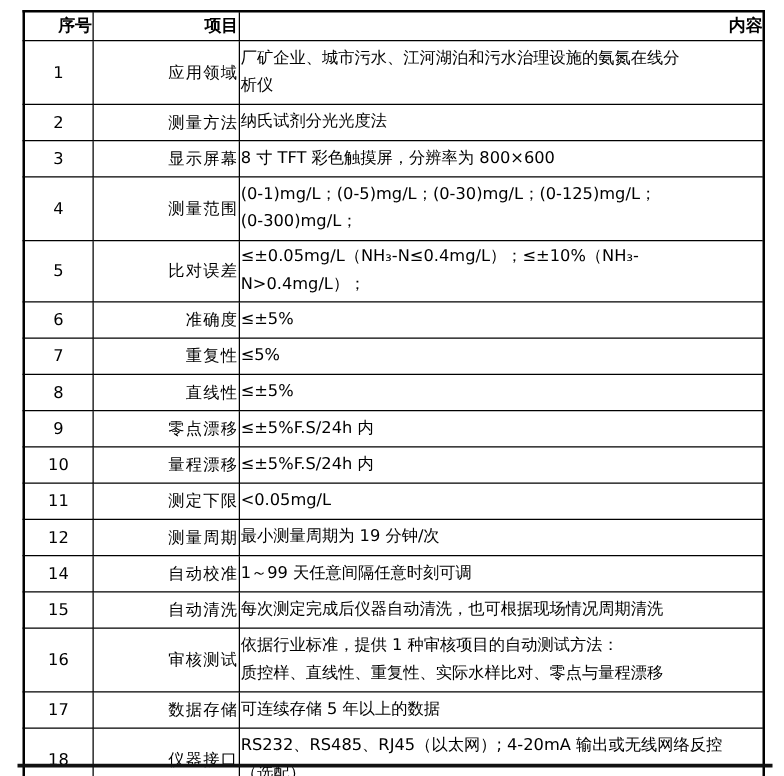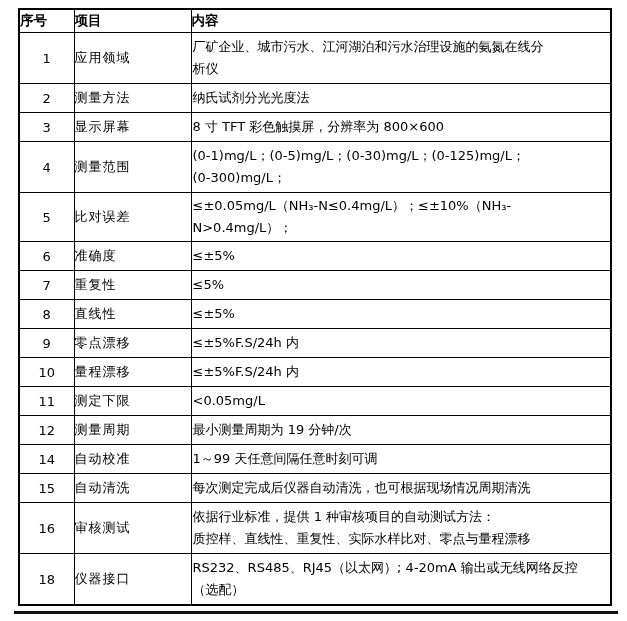--- a/index.html
+++ b/index.html
@@ -26,30 +26,30 @@
     border: 1px solid #000000;
     vertical-align: middle;
     overflow: hidden;
   }
   .spec-table col.c-no   { width: 55px; }
   .spec-table col.c-item { width: 117px; }
   .spec-table col.c-content { width: 420px; }
   .spec-table thead th {
     height: 22px;
     font-weight: bold;
-    text-align: left;
+    text-align: right;
     font-size: 13.5px;
     padding: 0;
   }
   .spec-table td.no {
     text-align: center;
     padding: 0;
   }
   .spec-table td.item {
-    text-align: left;
+    text-align: right;
     padding: 0;
     letter-spacing: 1px;
   }
   .spec-table td.content {
     text-align: left;
     padding: 2px 6px 2px 1px;
     white-space: pre-line;
     line-height: 22px;
   }
   .spec-table tbody tr.single td { height: 24px; }
@@ -152,20 +152,25 @@
           <td class="no">15</td>
           <td class="item">自动清洗</td>
           <td class="content">每次测定完成后仪器自动清洗，也可根据现场情况周期清洗</td>
         </tr>
         <tr class="tall">
           <td class="no">16</td>
           <td class="item">审核测试</td>
           <td class="content">依据行业标准，提供 1 种审核项目的自动测试方法：
 质控样、直线性、重复性、实际水样比对、零点与量程漂移</td>
         </tr>
+        <tr class="single">
+          <td class="no">17</td>
+          <td class="item">数据存储</td>
+          <td class="content">可连续存储 5 年以上的数据</td>
+        </tr>
         <tr class="tall">
           <td class="no">18</td>
           <td class="item">仪器接口</td>
           <td class="content">RS232、RS485、RJ45（以太网）; 4-20mA 输出或无线网络反控
 （选配）</td>
         </tr>
       </tbody>
   </table>
   <div class="bottom-rule"></div>
 </div>

